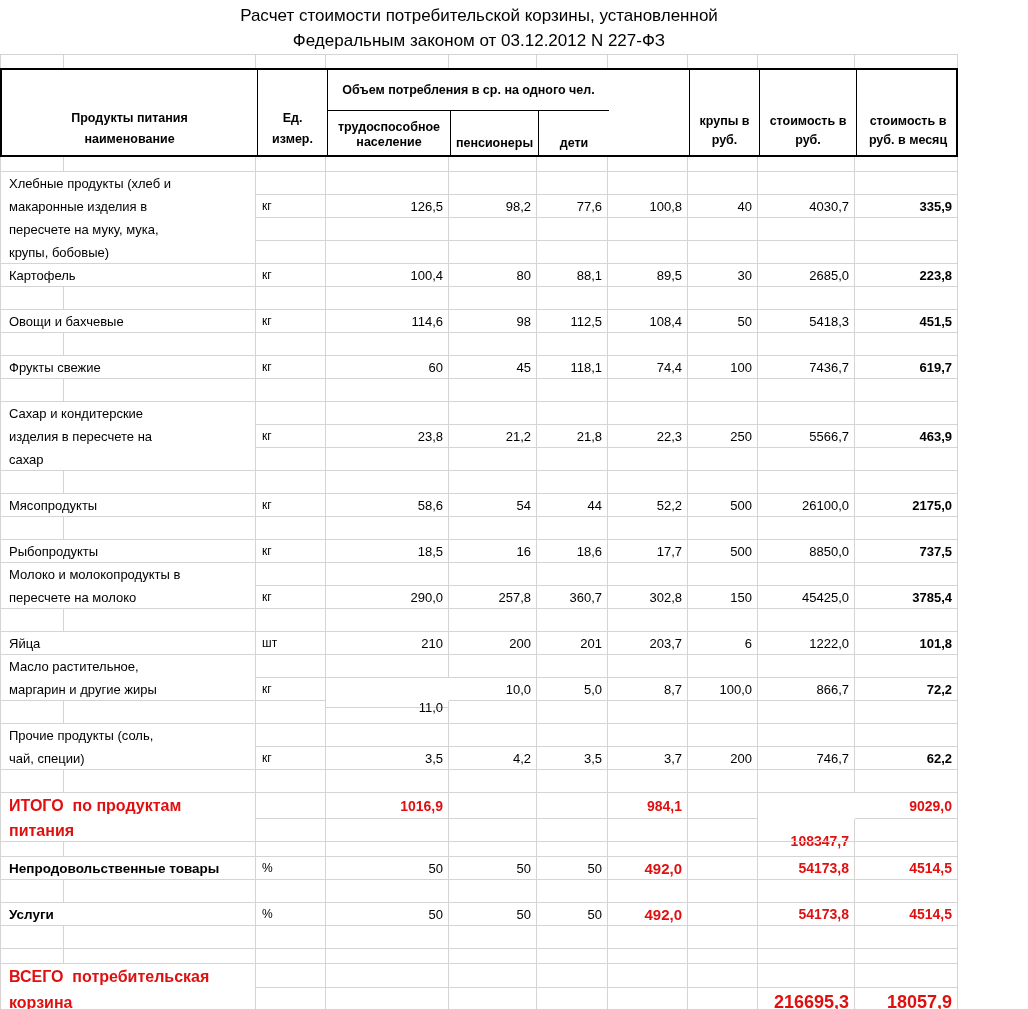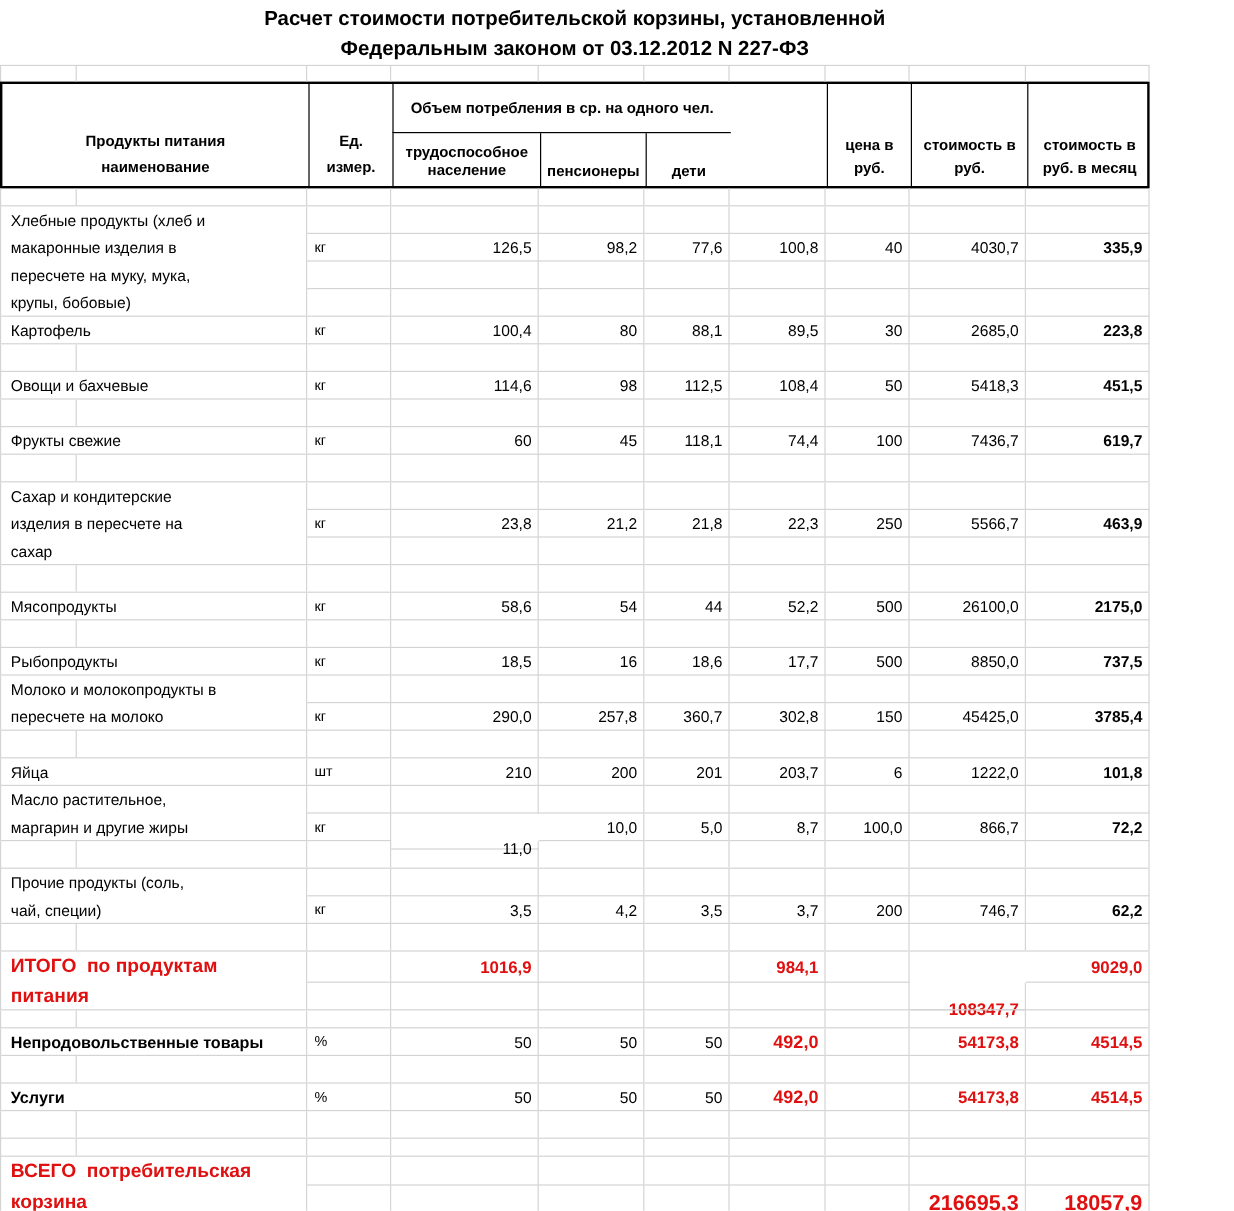--- a/index.html
+++ b/index.html
@@ -16,21 +16,21 @@
     color:#000;
   }
   .sheet{width:958px;}
 
   
   .title-block{
     width:958px;height:55px;text-align:center;
     border-bottom:1px solid var(--grid);
     padding-top:3px;
   }
-  .title-line{font-size:17px;font-weight:bold;line-height:25px;white-space:pre;}
+  .title-line{font-size:17px;font-weight:normal;line-height:25px;white-space:pre;}
 
   
   .grid-row{display:grid;grid-template-columns:var(--cols);border-left:1px solid var(--grid);}
   .spacer{height:23px;border-bottom:1px solid var(--grid);}
   .spacer.small{height:15px;}
   .spacer.thin{height:13px;border-bottom:none;}
   .sp-cell{border-right:1px solid var(--grid);}
 
   
   .header{
@@ -115,21 +115,21 @@
       <div>наименование</div>
     </div>
     <div class="h-cell h-unit">
       <div>Ед.</div>
       <div>измер.</div>
     </div>
     <div class="h-cell h-volume">Объем потребления в ср. на одного чел.</div>
     <div class="h-cell h-workers">трудоспособное население</div>
     <div class="h-cell h-pensioners">пенсионеры</div>
     <div class="h-cell h-children">дети</div>
-    <div class="h-cell h-price">цена в руб.</div>
+    <div class="h-cell h-price">крупы в руб.</div>
     <div class="h-cell h-cost">стоимость в руб.</div>
     <div class="h-cell h-month">стоимость в руб. в месяц</div>
   </div>
 
   <div class="grid-row spacer" style="height:15px;">
     <div class="sp-cell"></div>
       <div class="sp-cell"></div>
       <div class="sp-cell"></div>
       <div class="sp-cell"></div>
       <div class="sp-cell"></div>

